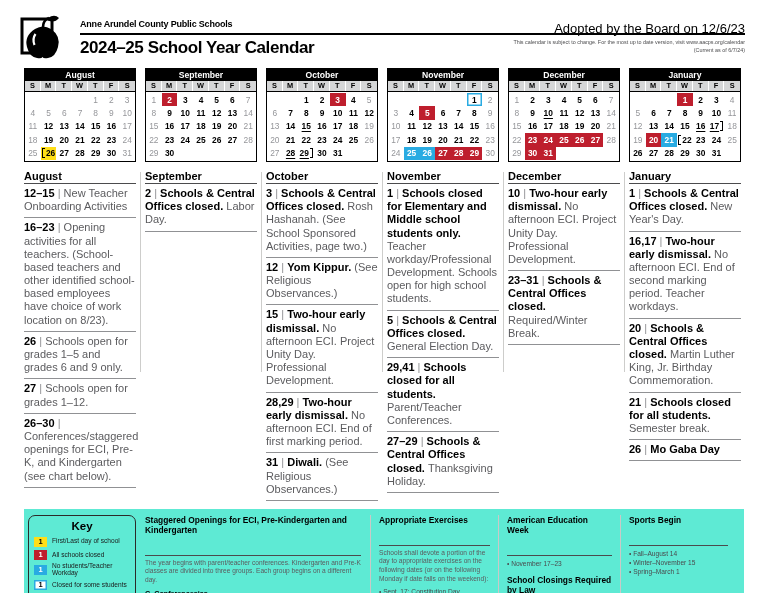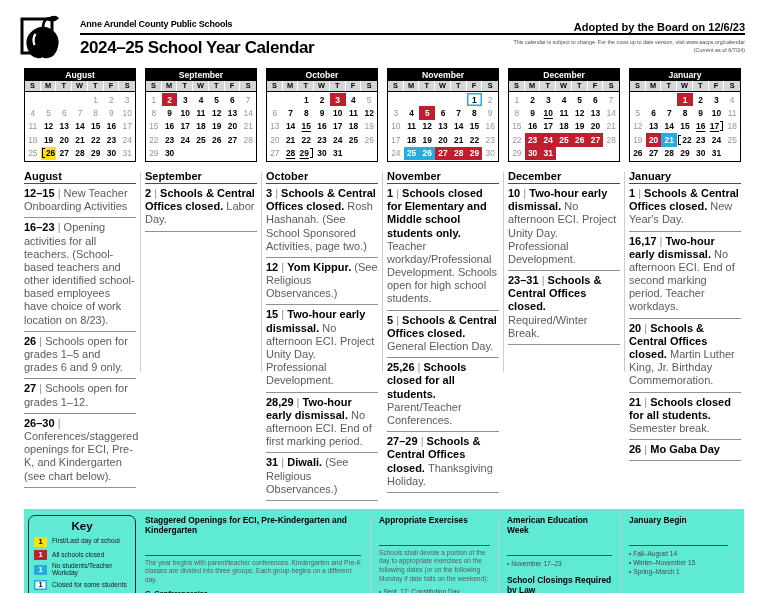--- a/index.html
+++ b/index.html
@@ -5,21 +5,21 @@
   * { margin:0; padding:0; box-sizing:border-box; }
   html,body { width:768px; height:593px; background:#fff; overflow:hidden;
     font-family:"Liberation Sans", sans-serif; color:#000; }
 
   
   .hdr { position:relative; height:66px; }
   .logo { position:absolute; left:20px; top:10px; }
   .district { position:absolute; left:80px; top:19px; font-size:9px; font-weight:600; letter-spacing:-.2px; }
   .hline { position:absolute; left:80px; right:23px; top:33px; height:1.6px; background:#000; }
   .big-title { position:absolute; left:80px; top:38px; font-size:17px; font-weight:bold; letter-spacing:-.4px; }
-  .adopted { position:absolute; right:23px; top:21px; font-size:11px; font-weight:bold; }
+  .adopted { position:absolute; right:23px; top:21px; font-size:13px; font-weight:normal; }
   .fine { position:absolute; right:23px; top:38px; font-size:5.4px; color:#4d4d4f; text-align:right; line-height:1.5; }
 
   
   .strip { display:flex; gap:9px; margin:2px 24px 0; }
   .cal { width:112px; border:1px solid #000; background:#fff; }
   .cal-title { background:#000; color:#fff; text-align:center; font-weight:bold; font-size:8.6px; line-height:12px; height:12px; }
   .cal-dow { display:grid; grid-template-columns:repeat(7,1fr); background:#D5D6D7; border-bottom:1px solid #000; }
   .dowc { font-size:7.4px; font-weight:bold; text-align:center; line-height:10px; border-right:1px solid #fff; }
   .dowc:last-child { border-right:none; }
   .cal-grid { display:grid; grid-template-columns:repeat(7,1fr); grid-auto-rows:13.4px; padding:1px 0; }
@@ -797,21 +797,21 @@
         <div class="entry"><span class="dt">3</span><span class="sep"> | </span><span class="bd">Schools &amp; Central Offices closed. </span><span class="tx">Rosh Hashanah. (See School Sponsored Activities, page two.)</span></div>
         <div class="entry"><span class="dt">12</span><span class="sep"> | </span><span class="bd">Yom Kippur. </span><span class="tx">(See Religious Observances.)</span></div>
         <div class="entry"><span class="dt">15</span><span class="sep"> | </span><span class="bd">Two-hour early dismissal. </span><span class="tx">No afternoon ECI. Project Unity Day. Professional Development.</span></div>
         <div class="entry"><span class="dt">28,29</span><span class="sep"> | </span><span class="bd">Two-hour early dismissal. </span><span class="tx">No afternoon ECI. End of first marking period.</span></div>
         <div class="entry"><span class="dt">31</span><span class="sep"> | </span><span class="bd">Diwali. </span><span class="tx">(See Religious Observances.)</span></div>
       </div>
       <div class="ncol">
         <div class="nhead">November</div>
         <div class="entry"><span class="dt">1</span><span class="sep"> | </span><span class="bd">Schools closed for Elementary and Middle school students only. </span><span class="tx">Teacher workday/Professional Development. Schools open for high school students.</span></div>
         <div class="entry"><span class="dt">5</span><span class="sep"> | </span><span class="bd">Schools &amp; Central Offices closed. </span><span class="tx">General Election Day.</span></div>
-        <div class="entry"><span class="dt">25,26</span><span class="sep"> | </span><span class="bd">Schools closed for all students. </span><span class="tx">Parent/Teacher Conferences.</span></div>
+        <div class="entry"><span class="dt">29,41</span><span class="sep"> | </span><span class="bd">Schools closed for all students. </span><span class="tx">Parent/Teacher Conferences.</span></div>
         <div class="entry"><span class="dt">27–29</span><span class="sep"> | </span><span class="bd">Schools &amp; Central Offices closed. </span><span class="tx">Thanksgiving Holiday.</span></div>
       </div>
       <div class="ncol">
         <div class="nhead">December</div>
         <div class="entry"><span class="dt">10</span><span class="sep"> | </span><span class="bd">Two-hour early dismissal. </span><span class="tx">No afternoon ECI. Project Unity Day. Professional Development.</span></div>
         <div class="entry"><span class="dt">23–31</span><span class="sep"> | </span><span class="bd">Schools &amp; Central Offices closed. </span><span class="tx">Required/Winter Break.</span></div>
       </div>
       <div class="ncol">
         <div class="nhead">January</div>
         <div class="entry"><span class="dt">1</span><span class="sep"> | </span><span class="bd">Schools &amp; Central Offices closed. </span><span class="tx">New Year's Day.</span></div>
@@ -929,21 +929,21 @@
           <li>Christmas/New Year (Dec. 24–Jan. 1)</li>
           <li>Martin Luther King, Jr. Birthday Commemoration (Jan. 20)</li>
           <li>Presidents Day (Feb. 17)</li>
           <li>Good Friday (April 18)</li>
           <li>Easter Monday (April 21)</li>
           <li>Memorial Day (May 26)</li>
         </ul>
     </div>
 
     <div class="icol sports">
-      <div class="sec-h">January Begin</div>
+      <div class="sec-h">Sports Begin</div>
       <ul id="sports-list">
           <li>Fall–August 14</li>
           <li>Winter–November 15</li>
           <li>Spring–March 1</li>
         </ul>
     </div>
 
   </div>
 </div>
 

